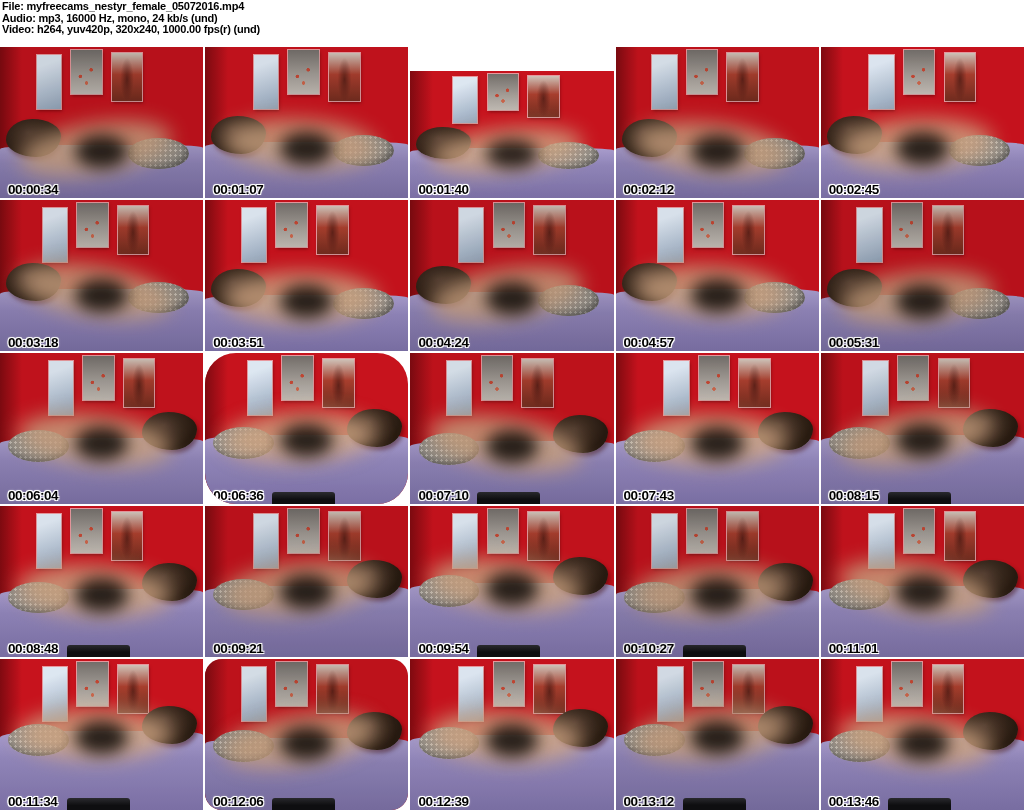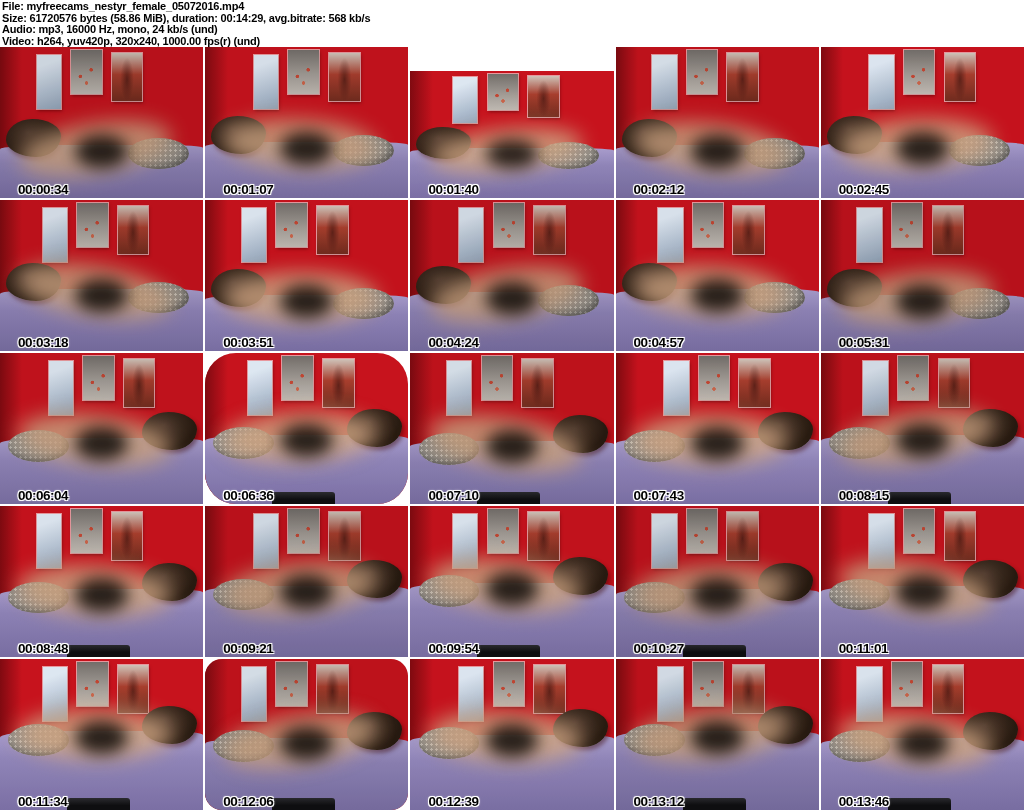--- a/index.html
+++ b/index.html
@@ -146,41 +146,40 @@
     bottom: 0;
     left: 33%;
     width: 31%;
     height: 8%;
     background: linear-gradient(180deg, #2a2a2e 0%, #0e0e10 60%);
     border-radius: 3px 3px 0 0;
   }
   
   .ts {
     position: absolute;
-    left: 18px;
+    left: 8px;
     bottom: 1px;
     font-size: 13.5px;
     font-weight: bold;
     letter-spacing: -0.5px;
     color: var(--timestamp-text, #000000);
     text-shadow:
       -1px -1px 0 var(--timestamp-outline, #ffffff),
        1px -1px 0 var(--timestamp-outline, #ffffff),
       -1px  1px 0 var(--timestamp-outline, #ffffff),
        1px  1px 0 var(--timestamp-outline, #ffffff),
        0 0 3px var(--timestamp-outline, #ffffff);
   }
 </style>
 </head>
 <body>
 
 <div class="sheet">
   <div class="header">
     <div class="line">File: myfreecams_nestyr_female_05072016.mp4</div>
-    <div class="line">Size: 61720576 bytes (58.86 MiB), duration: 00:14:29, avg.bitrate: 568 kb/s</div>
     <div class="line">Audio: mp3, 16000 Hz, mono, 24 kb/s (und)</div>
     <div class="line">Video: h264, yuv420p, 320x240, 1000.00 fps(r) (und)</div>
   </div>
 
   <div class="grid">
       <div class="thumb" style="--bed-h: 35%; --pic-shift: -6px; --blob-rot: -9deg; filter: brightness(0.95);">
     <div class="corner-shadow"></div>
     <div class="pic pic-blue"></div>
     <div class="pic pic-gray"></div>
     <div class="pic pic-red"></div>

